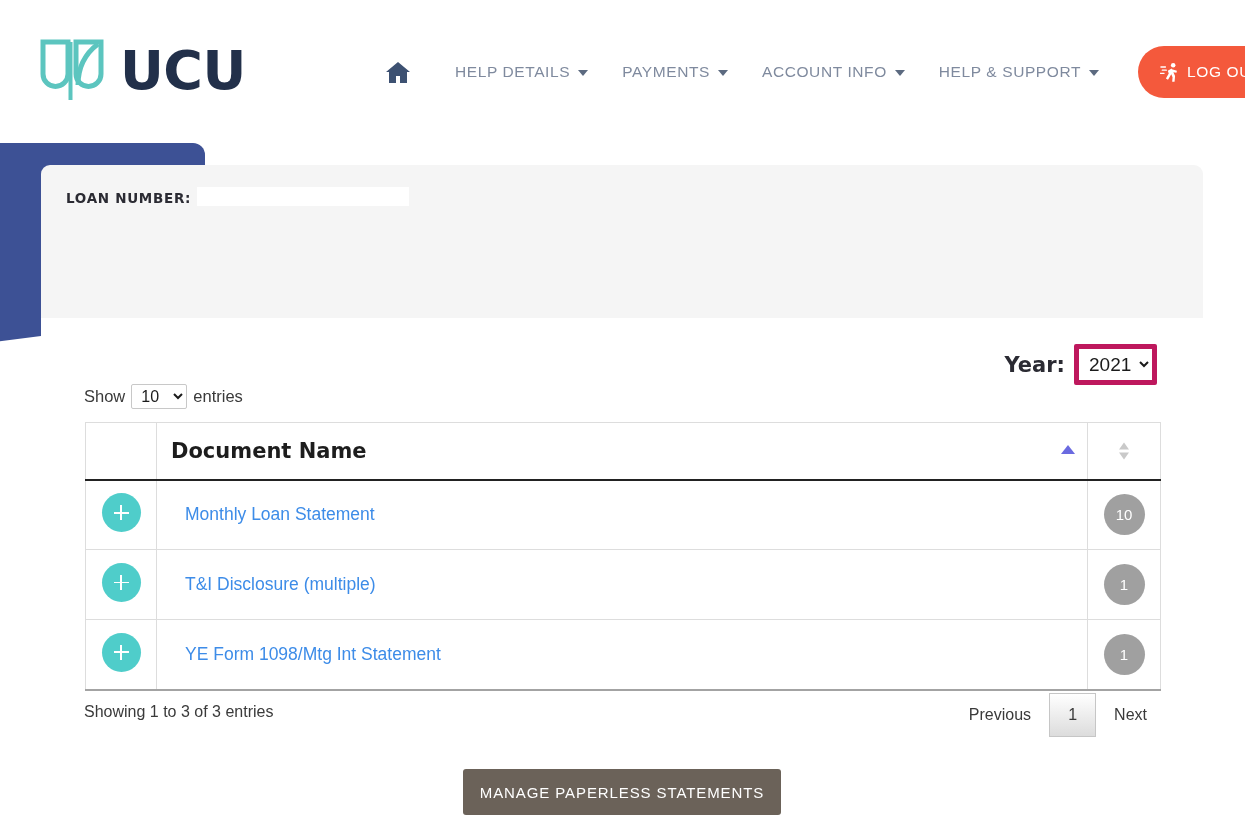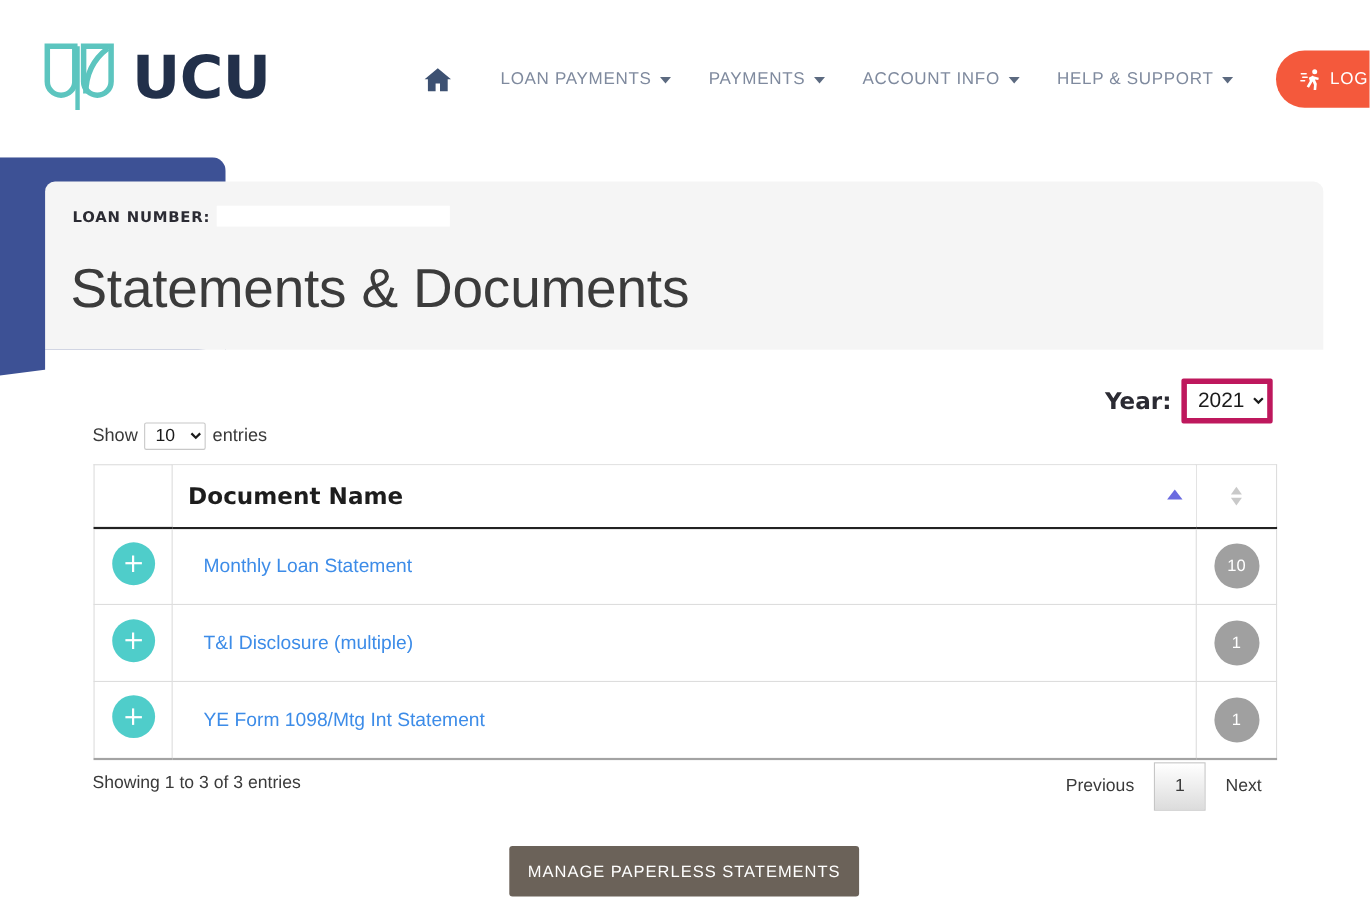--- a/index.html
+++ b/index.html
@@ -403,21 +403,21 @@
 
   <nav class="main-nav">
 
     <span class="nav-home">
       <svg width="26" height="23" viewBox="0 0 26 23" xmlns="http://www.w3.org/2000/svg">
         <path d="M13 1 L1 11 h3 v11 h7 v-7 h4 v7 h7 V11 h3 Z" fill="#3d5172"></path>
       </svg>
     </span>
 
     <span class="nav-item">
-      <span>LOAN PAYMENTS</span>
+      <span>HELP DETAILS</span>
       <span class="caret"></span>
     </span>
 
     <span class="nav-item">
       <span>PAYMENTS</span>
       <span class="caret"></span>
     </span>
 
     <span class="nav-item">
       <span>ACCOUNT INFO</span>
@@ -441,21 +441,20 @@
     </button>
 
   </nav>
 </div>
 
 <div class="card-header">
   <div class="loan-number-row">
     <span class="loan-label">LOAN NUMBER:</span>
     <span class="loan-redacted"></span>
   </div>
-  <div class="page-title">Statements &amp; Documents</div>
 </div>
 
 <div class="card-body">
 
   <div class="year-row">
     <span class="year-label">Year:</span>
     <select class="year-select"><option value="2021">2021</option><option value="2020">2020</option><option value="2019">2019</option><option value="2018">2018</option></select>
   </div>
 
   <div class="show-entries">

